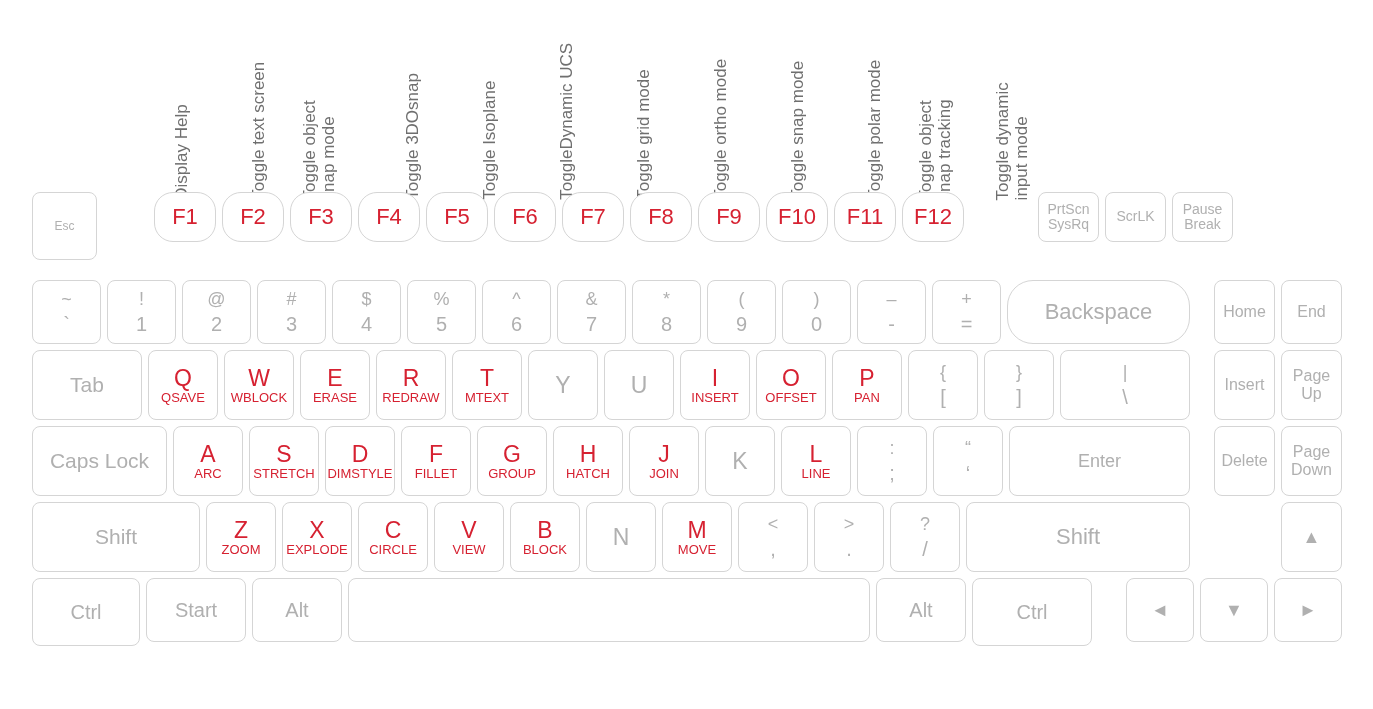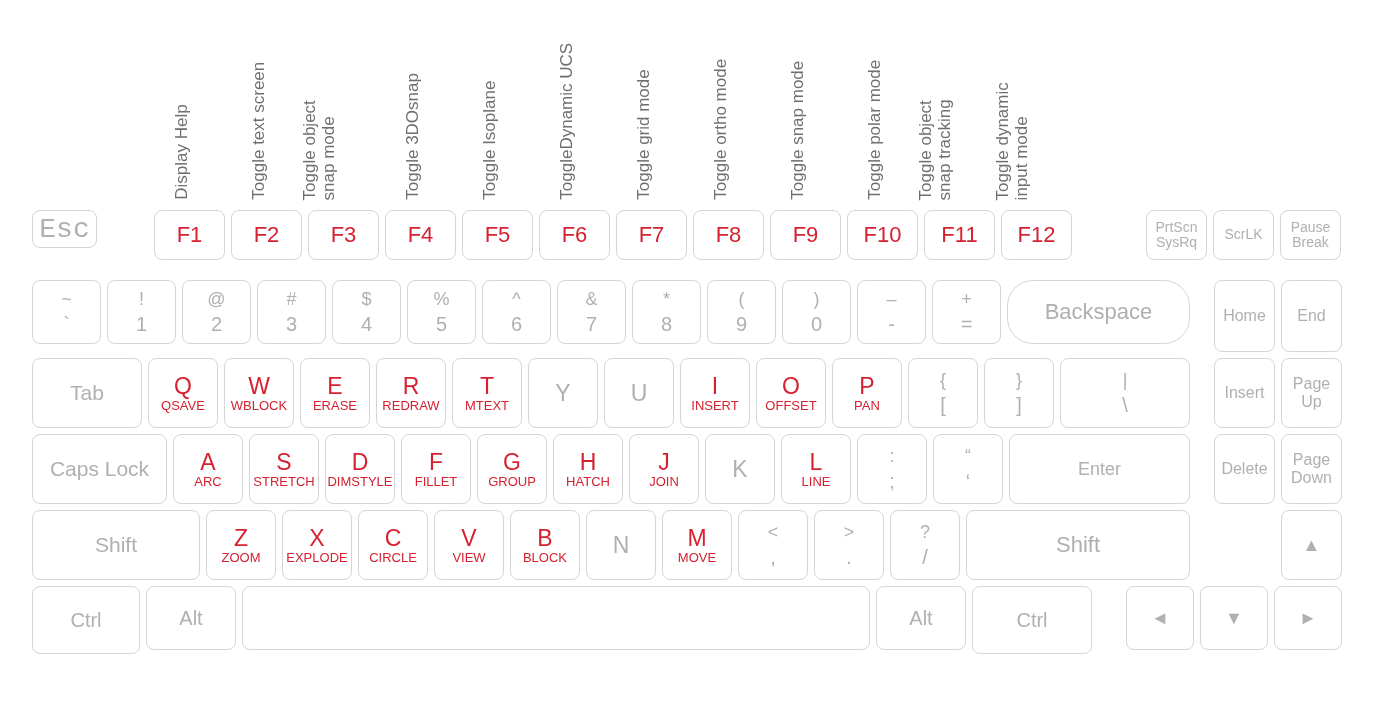--- a/index.html
+++ b/index.html
@@ -52,30 +52,30 @@
     white-space: nowrap;
     line-height: 1.1;
   }
   .vlabel.two-line { 
     display: flex;
     flex-direction: column;
     align-items: flex-start;
   }
   .fn-row { position: absolute; bottom: 0; left: 0; display: flex; gap: 6px; }
 
-  .esc { width: 65px; height: 38px; font-size: 28px; font-family: Liberation Mono, monospace; }
-  .fkey { width: 71px; height: 50px; font-size: 22px; }
+  .esc { width: 65px; height: 68px; font-size: 12px; }
+  .fkey { width: 62px; height: 50px; font-size: 22px; border-radius: 19px; }
   .smallkey { width: 61px; height: 50px; font-size: 14px; line-height: 1.1; flex-direction: column; }
   .smallkey span { display:block; }
 
   
   .numkey { width: 69px; height: 64px; }
   .tilde { width: 69px; height:64px; }
   .backspace { flex: 1; height: 64px; font-size: 22px; border-radius: 26px; }
-  .sidekey { width: 61px; height: 72px; font-size: 16px; }
+  .sidekey { width: 61px; height: 64px; font-size: 16px; }
 
   
   .tab { width: 110px; height: 70px; font-size: 21px; }
   .letter { width: 70px; height: 70px; }
   .bracket, .pipe { width: 70px; height: 70px; }
   .side2 { width: 61px; height: 70px; font-size: 16px; line-height:1.1; }
 
   
   .caps { width: 135px; height: 70px; font-size: 21px; }
   .enter { flex:1; height: 70px; font-size: 18px; }
@@ -378,20 +378,21 @@
     <div class="key rshift">Shift</div>
     <div class="cluster-gap"></div>
     <div style="width:61px;"></div>
     <div class="key arrow" style="width:61px;height:70px;">
         <span class="arrow-glyph">▲</span>
       </div>
   </div>
 
   <div class="row">
     <div class="key ctrl">Ctrl</div>
+    <div class="key start">Start</div>
     <div class="key alt">Alt</div>
     <div class="key space"></div>
     <div class="key alt">Alt</div>
     <div class="key ctrl" style="width:120px;">Ctrl</div>
     <div style="width:22px;flex:0 0 22px;"></div>
     <div class="key arrow" style="width:68px;">
         <span class="arrow-glyph">◄</span>
       </div>
     <div class="key arrow" style="width:68px;">
         <span class="arrow-glyph">▼</span>

